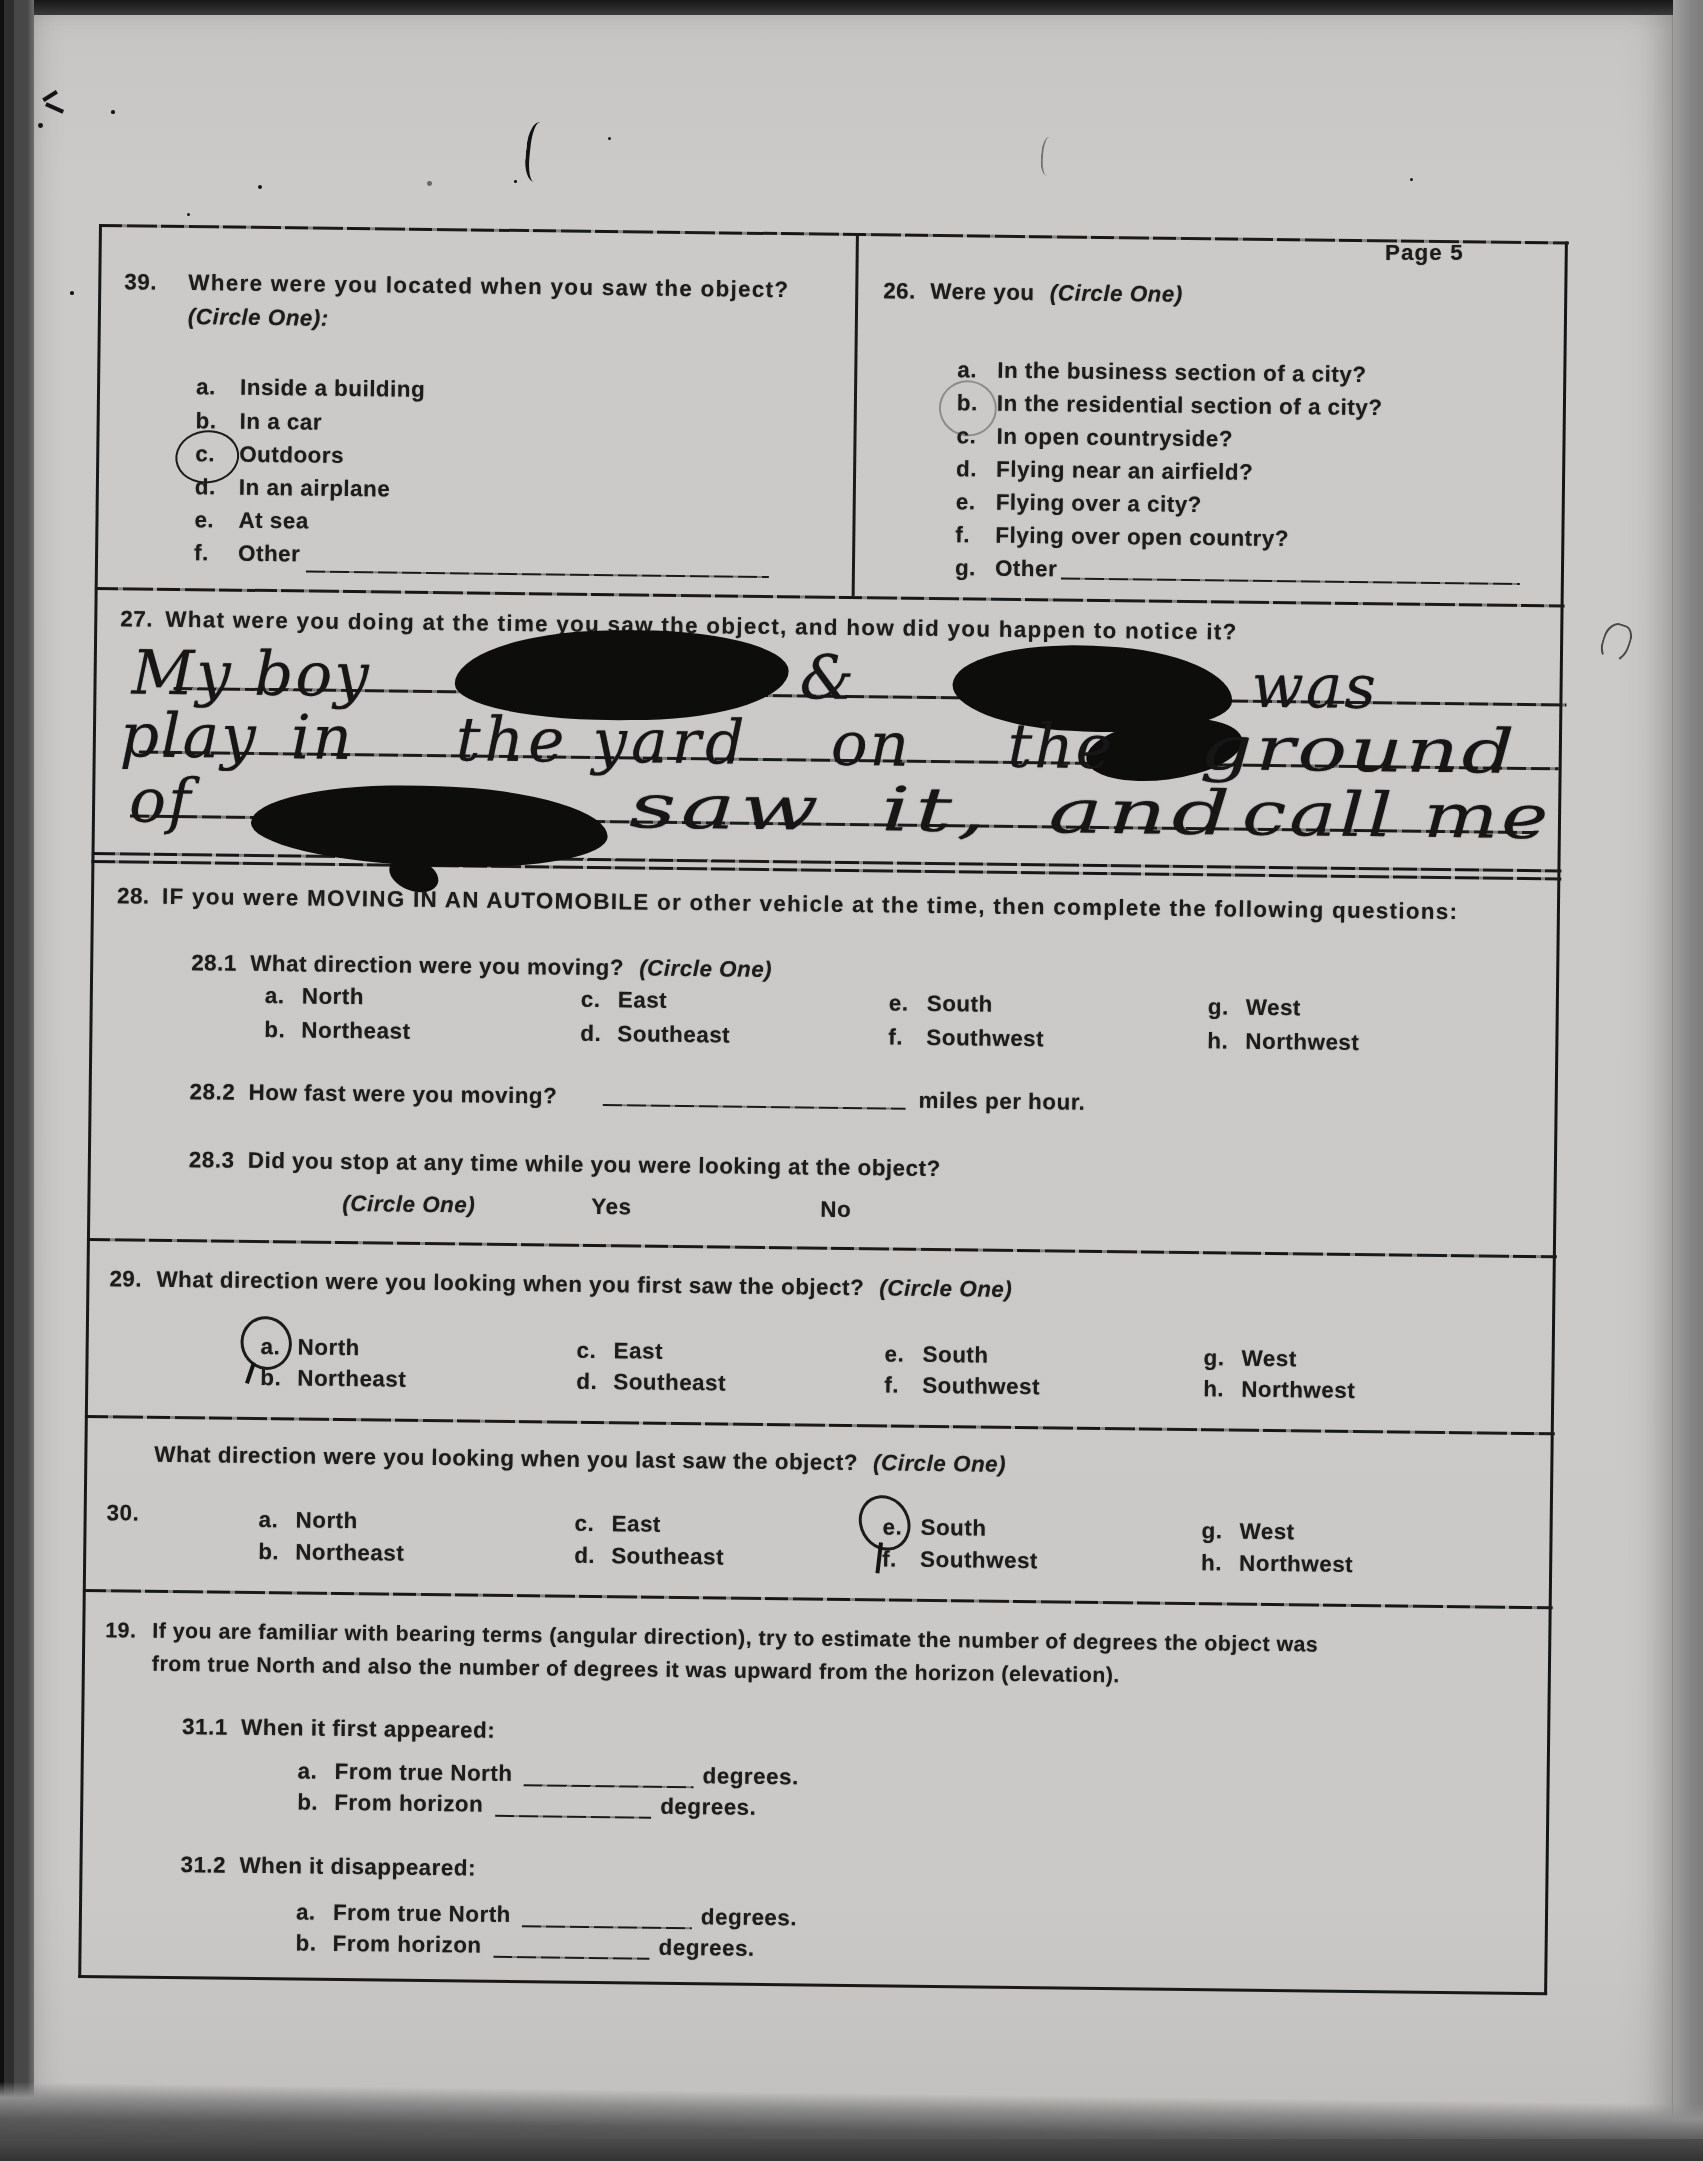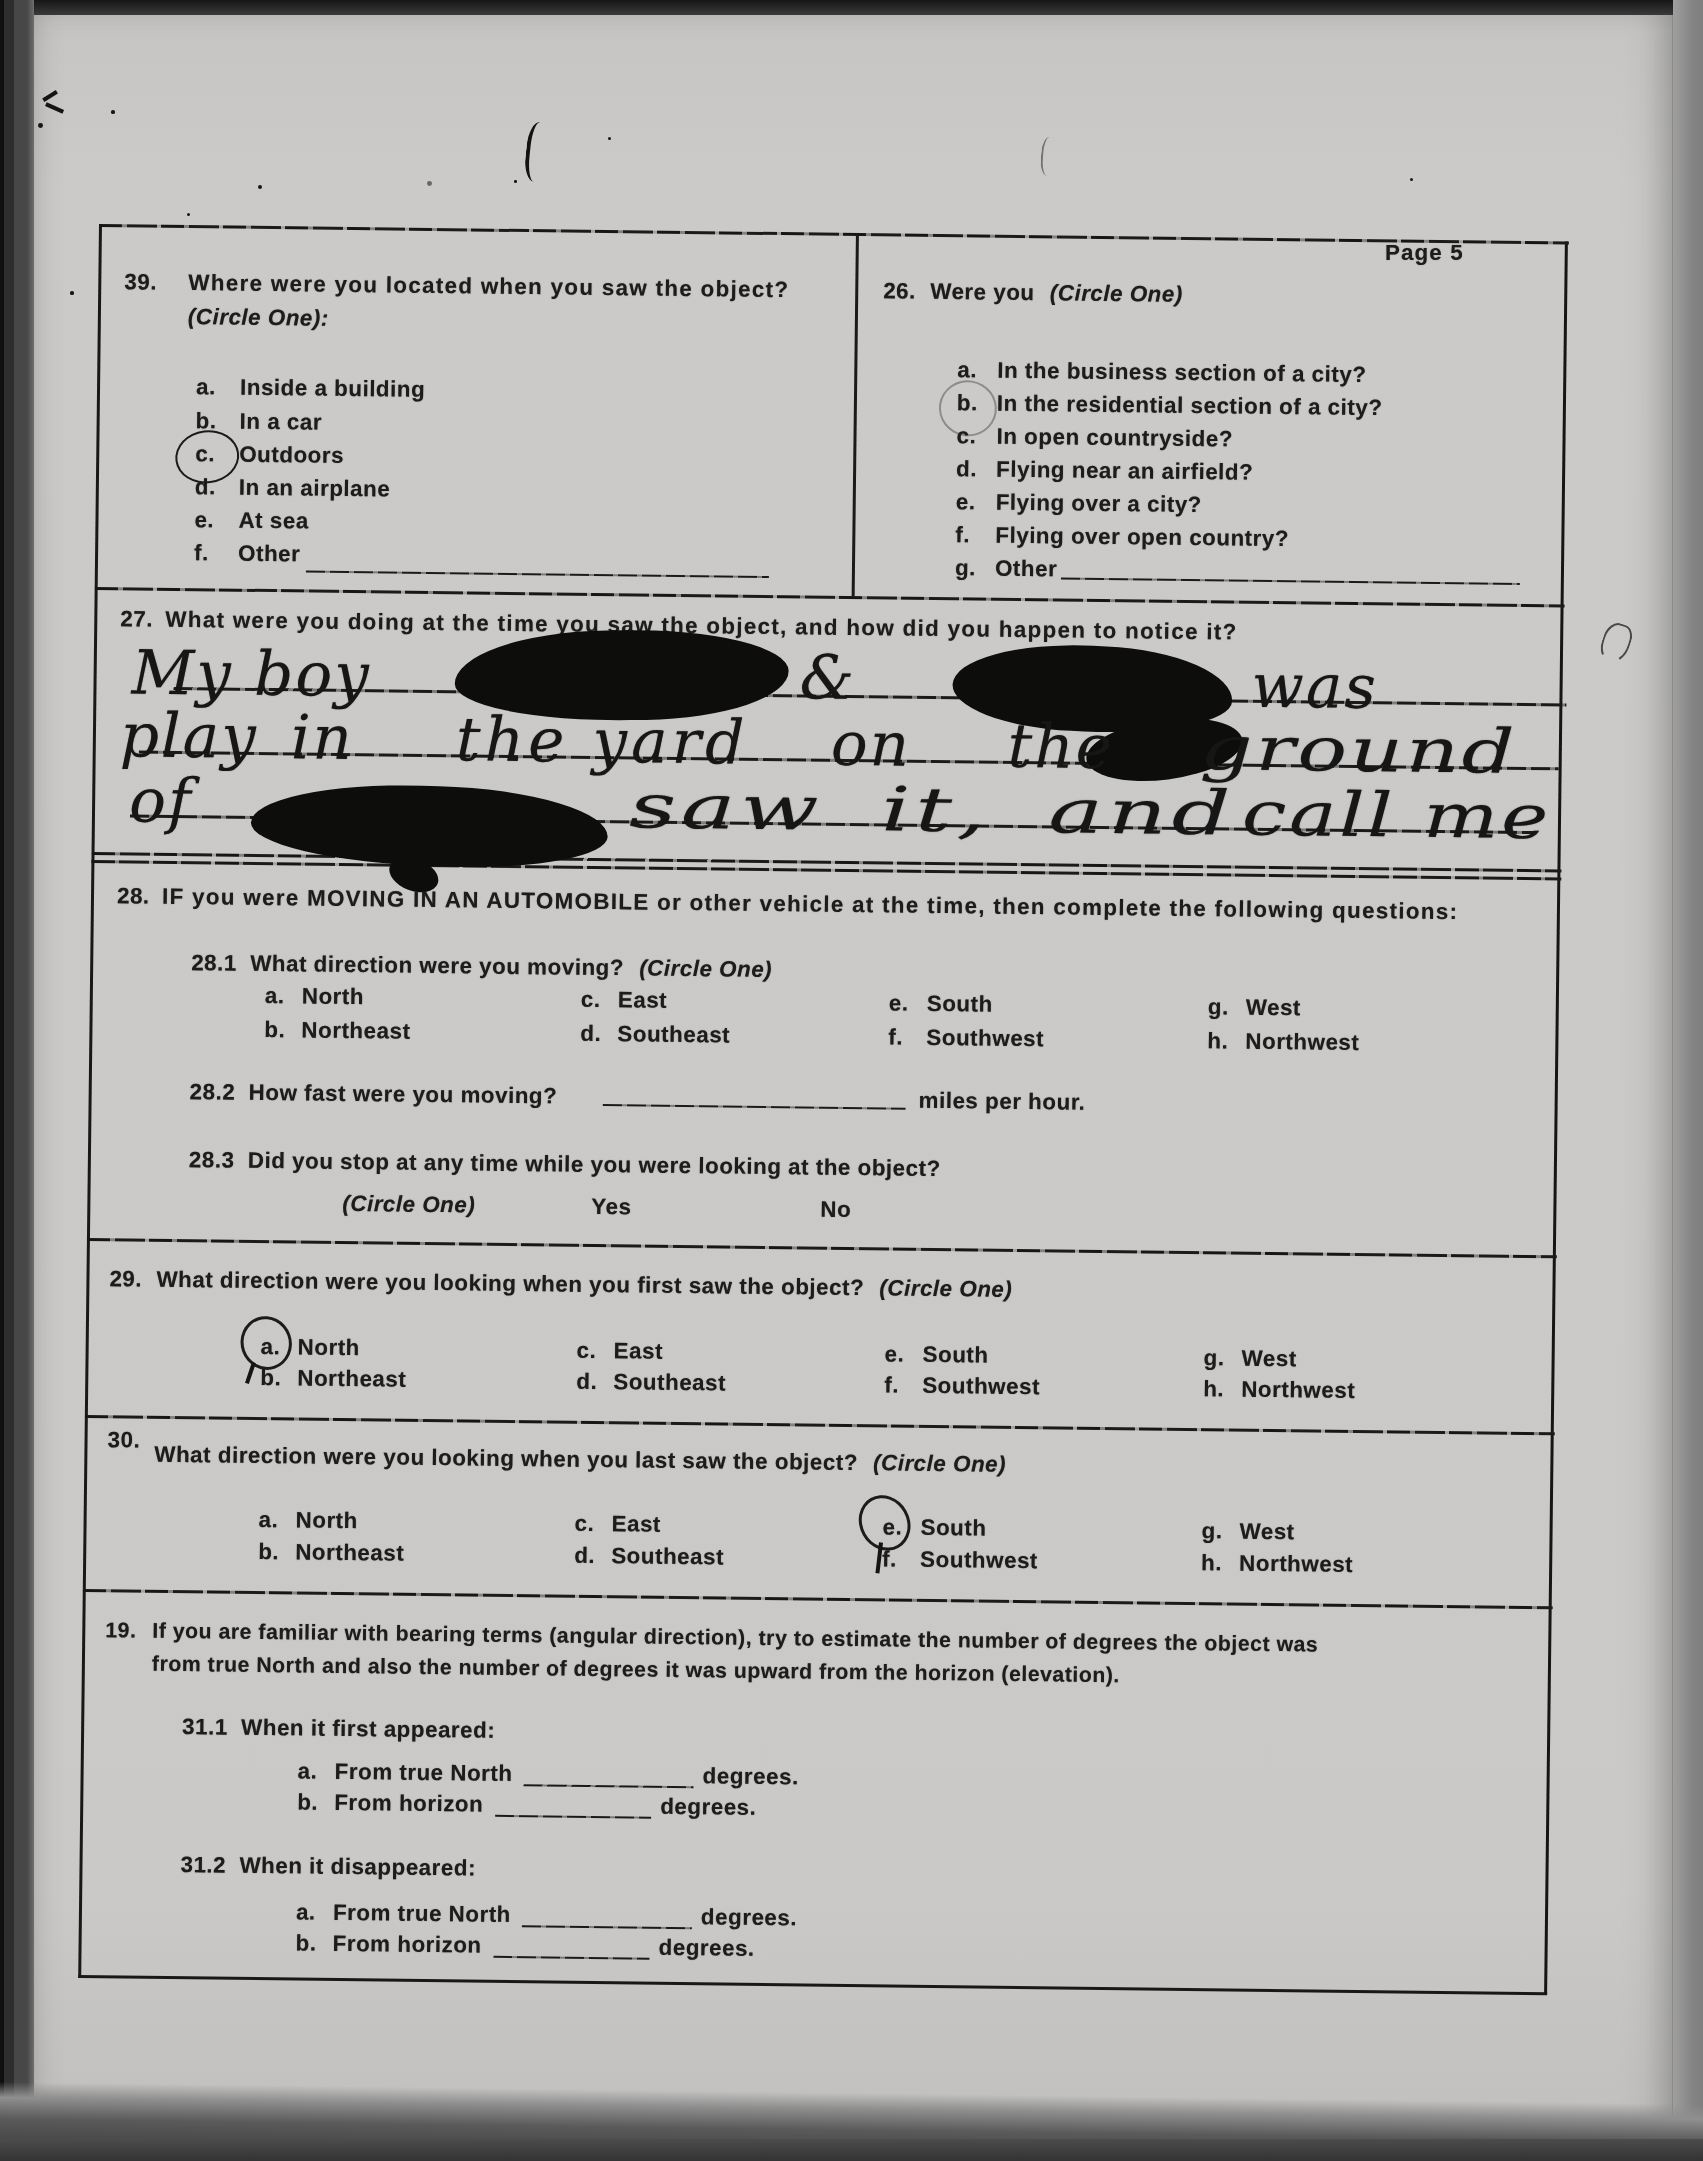--- a/index.html
+++ b/index.html
@@ -201,21 +201,21 @@
     <span class="t" style="left:834px;top:1108px;">South</span>
     <span class="t" style="left:796px;top:1139px;">f.</span>
     <span class="t" style="left:834px;top:1139px;">Southwest</span>
     <span class="t" style="left:1115px;top:1108px;">g.</span>
     <span class="t" style="left:1153px;top:1108px;">West</span>
     <span class="t" style="left:1115px;top:1139px;">h.</span>
     <span class="t" style="left:1153px;top:1139px;">Northwest</span>
     <div class="circle" style="left:152px;top:1090px;width:45px;height:48px;transform:rotate(-20deg);"></div>
     <div class="stroke" style="left:160px;top:1136px;width:3.7px;height:22.4px;transform:rotate(18deg);"></div>
 
-    <span class="t" style="left:20px;top:1203px;">30.</span>
+    <span class="t" style="left:20px;top:1276px;">30.</span>
     <span class="t" style="left:67px;top:1217px;">
       <span>What direction were you looking when you last saw the object?</span>
       <span class="it gap">(Circle One)</span>
     </span>
 
     <span class="t" style="left:172px;top:1281px;">a.</span>
     <span class="t" style="left:209px;top:1281px;">North</span>
     <span class="t" style="left:172px;top:1313px;">b.</span>
     <span class="t" style="left:209px;top:1313px;">Northeast</span>
     <span class="t" style="left:488px;top:1281px;">c.</span>

